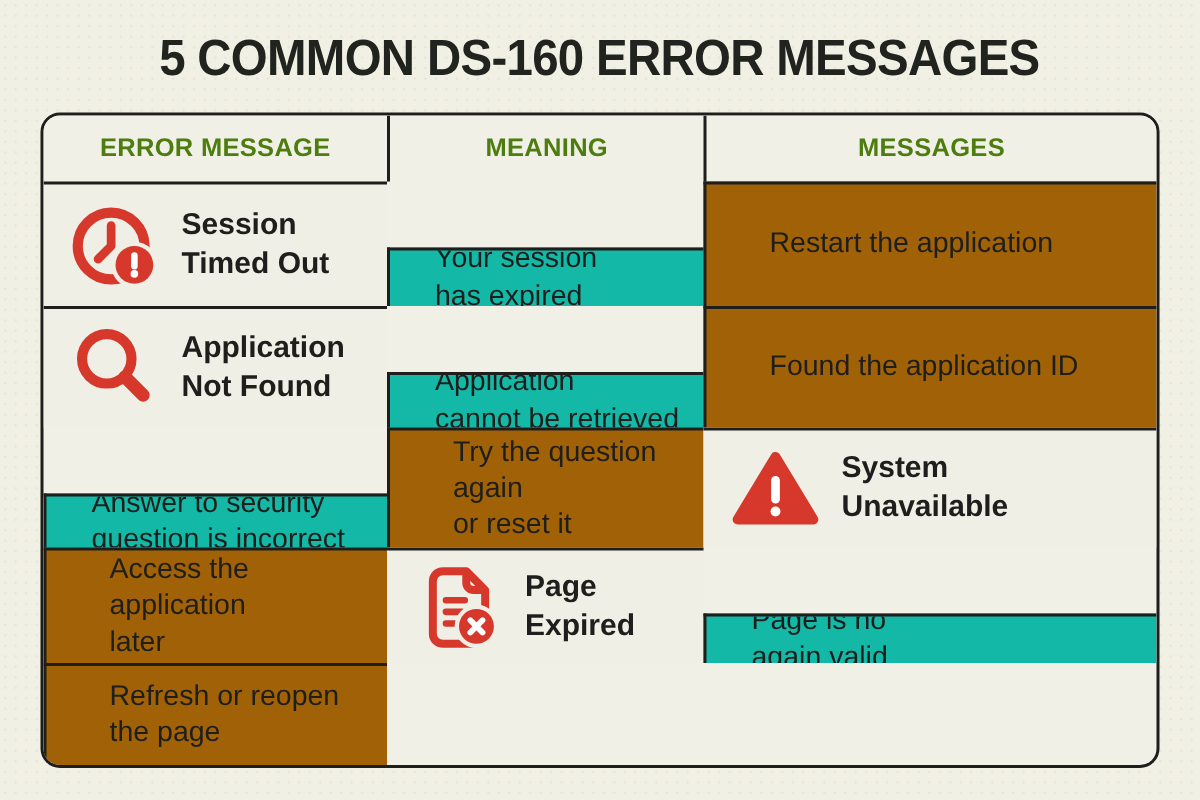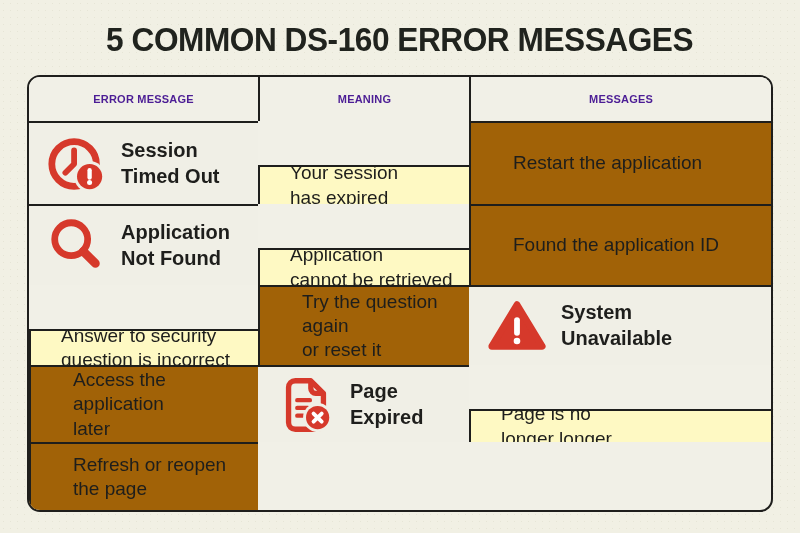--- a/index.html
+++ b/index.html
@@ -40,26 +40,26 @@
     display: flex; align-items: center;
     box-sizing: border-box;
     overflow: hidden;
   }
   .bl { border-left: 2px solid #1E1E1C; }
   .bt { border-top: 2px solid #1E1E1C; }
 
   .hcell {
     justify-content: center;
     background: #F1F0E7;
-    font-weight: 700; font-size: 11px; letter-spacing: 0.2px;
-    color: #4c1d95;
+    font-weight: 700; font-size: 17px; letter-spacing: 0.2px;
+    color: #4d7c0f;
   }
 
   .col-err  { background: #F0EFE6; padding-left: 17px; gap: 13px; font-weight: bold; }
-  .col-mean { background: #fef9c3; padding-left: 30px; padding-right: 0; margin-top: 44px; }
+  .col-mean { background: #14b8a6; padding-left: 30px; padding-right: 0; margin-top: 44px; }
   .col-sol  { background: #a16207; padding-left: 42px; padding-right: 6px; }
 
   .cell-text { white-space: pre-line; line-height: 1.28; }
   .err-text  { font-size: 20px; }
   .mean-text { font-size: 19px; }
   .sol-text  { font-size: 19px; }
 
   .icon-wrap { width: 62px; height: 62px; flex: 0 0 62px; display: flex; align-items: center; justify-content: center; }
   .icon-wrap svg { display: block; }
 </style>
@@ -152,21 +152,21 @@
           <circle cx="44" cy="45" r="15" fill="#F0EFE6"></circle>
           <circle cx="44" cy="45" r="12" fill="#D6392B"></circle>
           <path d="M39.8 40.8 L48.2 49.2 M48.2 40.8 L39.8 49.2" stroke="#FFFFFF" stroke-width="4" stroke-linecap="round"></path>
         </svg>
       </span>
       <span class="cell-text err-text">Page
 Expired</span>
     </div>
     <div class="cell col-mean bl bt">
       <span class="cell-text mean-text">Page is no
-longer longer</span>
+again valid</span>
     </div>
     <div class="cell col-sol bl bt">
       <span class="cell-text sol-text">Refresh or reopen
 the page</span>
     </div>
 
   </div>
 </div>
 
 </body></html>

